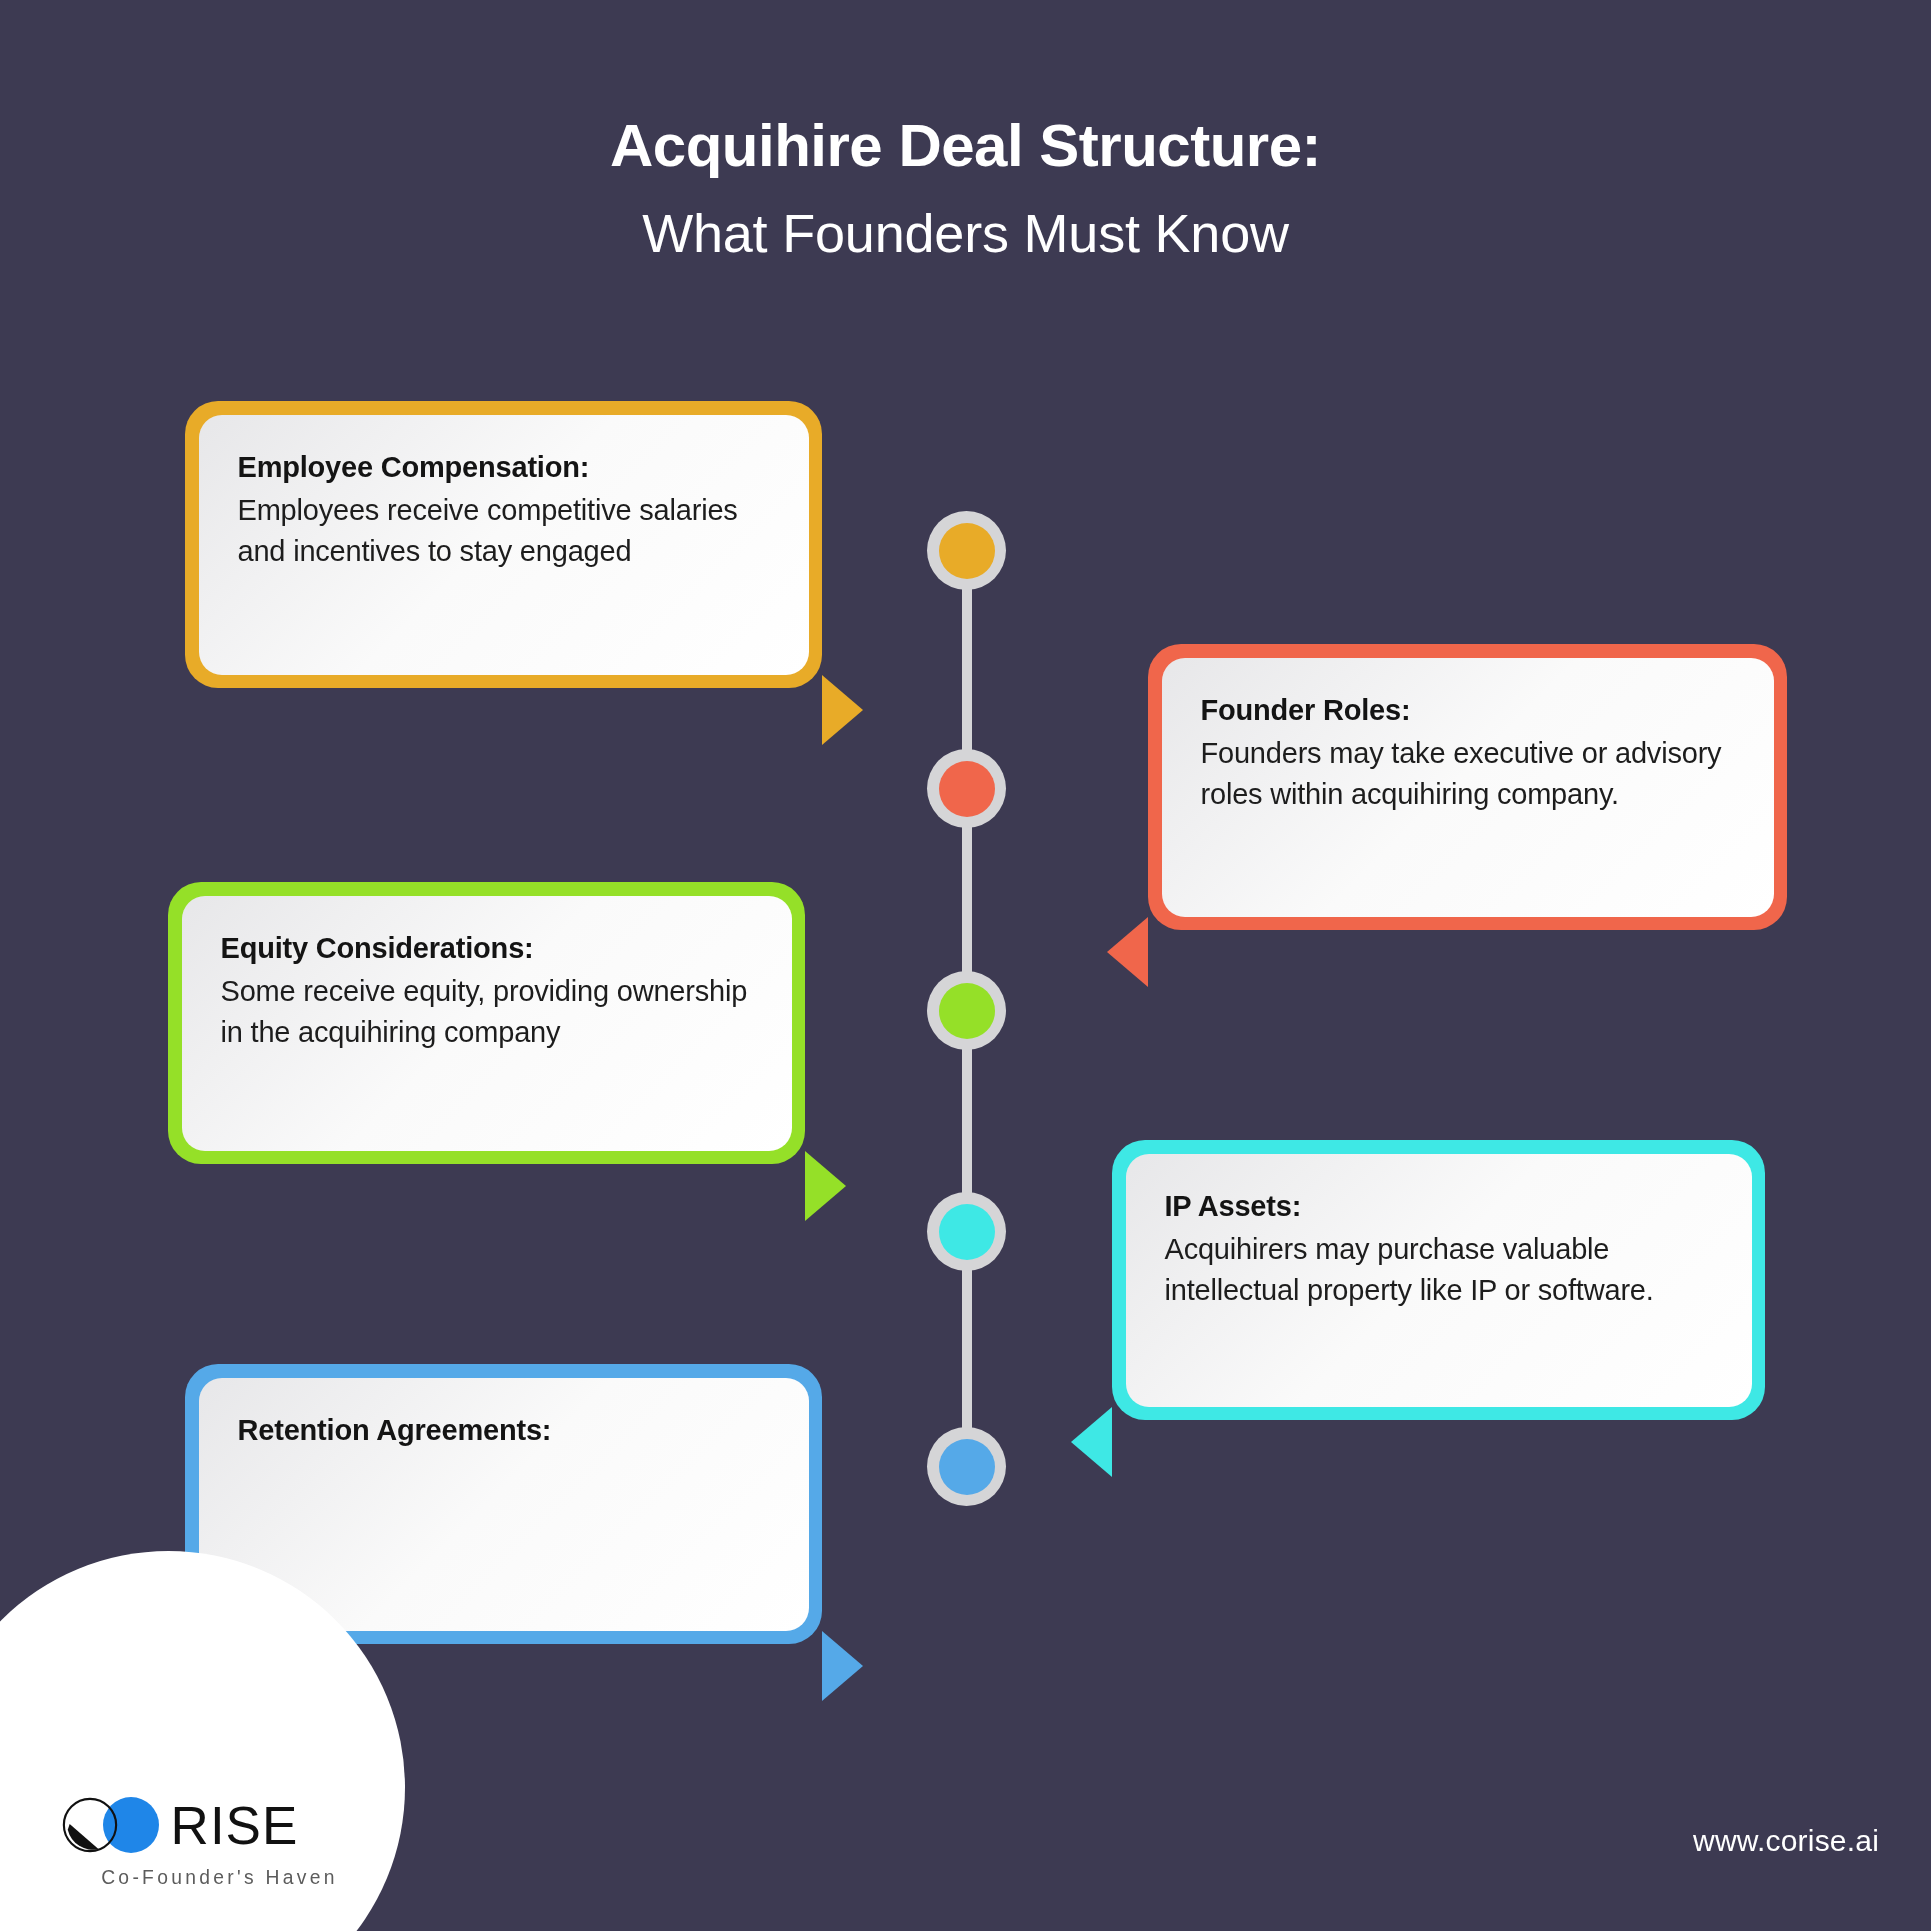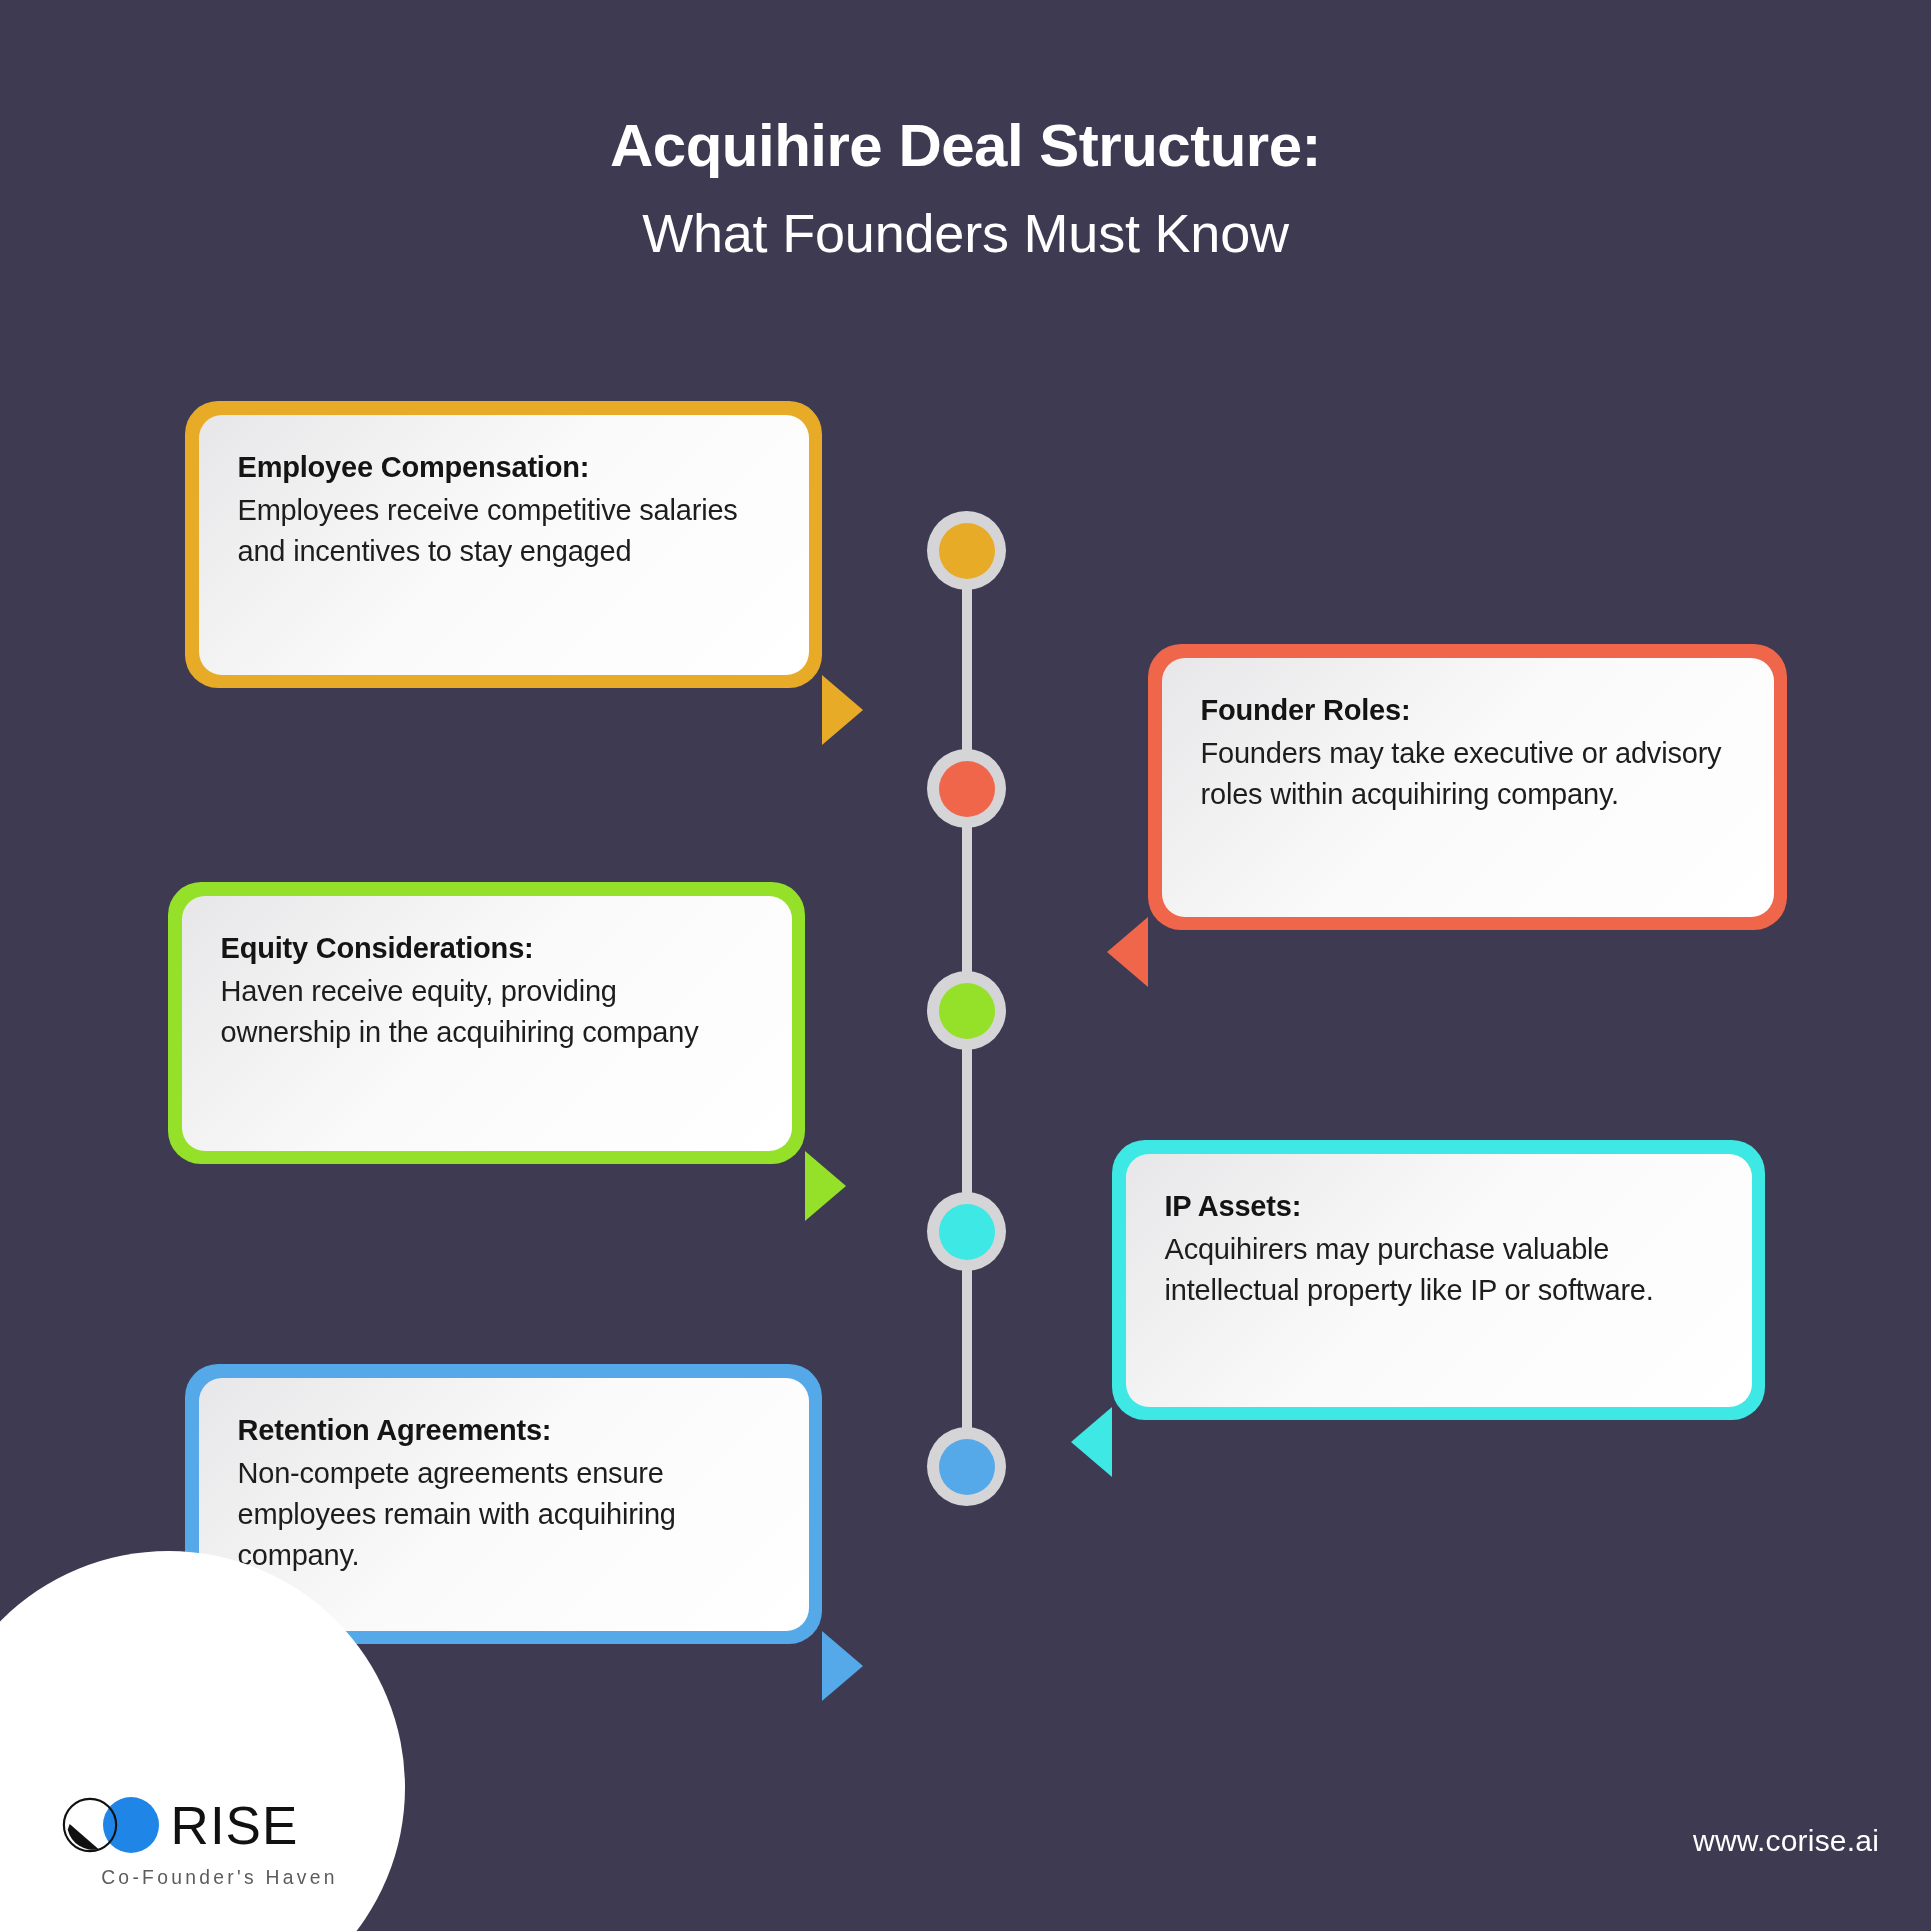--- a/index.html
+++ b/index.html
@@ -152,37 +152,36 @@
   <div class="inner">
     <h3>Founder Roles:</h3>
     <p>Founders may take executive or advisory roles within acquihiring company.</p>
   </div>
   <span class="nib left" style="border-right-color: rgb(240, 102, 75);"></span>
 </div>
 
 <div class="card c3" style="background: rgb(149, 224, 40);">
   <div class="inner">
     <h3>Equity Considerations:</h3>
-    <p>Haven receive equity, providing ownership in the acquihiring company</p>
+    <p>Some receive equity, providing ownership in the acquihiring company</p>
   </div>
   <span class="nib right" style="border-left-color: rgb(149, 224, 40);"></span>
 </div>
 
 <div class="card c4" style="background: rgb(62, 232, 229);">
   <div class="inner">
     <h3>IP Assets:</h3>
     <p>Acquihirers may purchase valuable intellectual property like IP or software.</p>
   </div>
   <span class="nib left" style="border-right-color: rgb(62, 232, 229);"></span>
 </div>
 
 <div class="card c5" style="background: rgb(85, 169, 232);">
   <div class="inner">
     <h3>Retention Agreements:</h3>
-    <p>Non-compete agreements ensure employees remain with acquihiring company.</p>
   </div>
   <span class="nib right" style="border-left-color: rgb(85, 169, 232);"></span>
 </div>
 
 <div class="logo-bubble"></div>
 
 <div class="logo-wrap">
   <div class="logo-row">
     <span class="logo-c">
       <svg width="60" height="60" viewBox="0 0 62 62">

